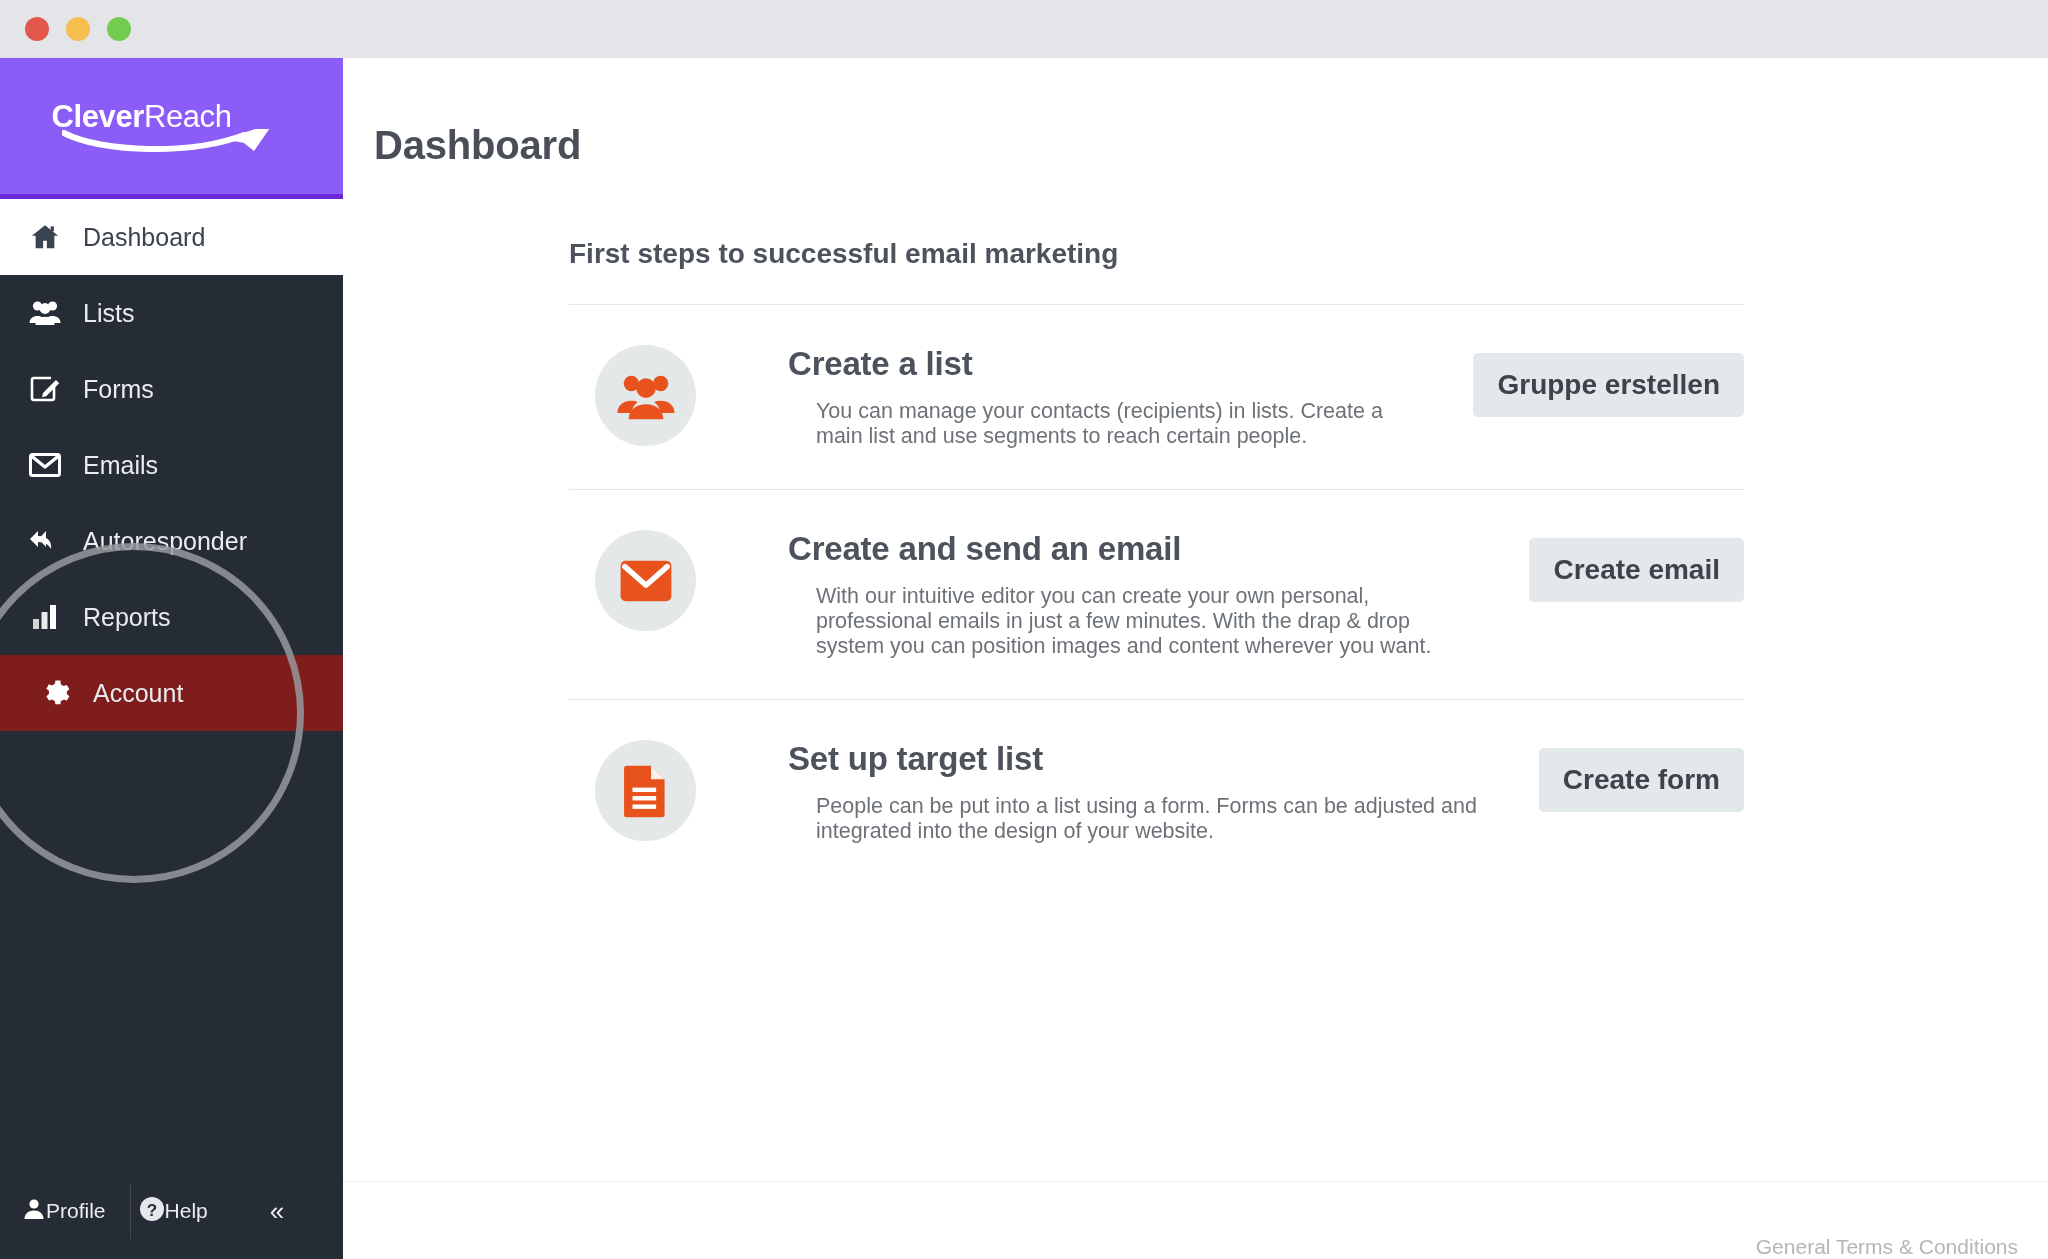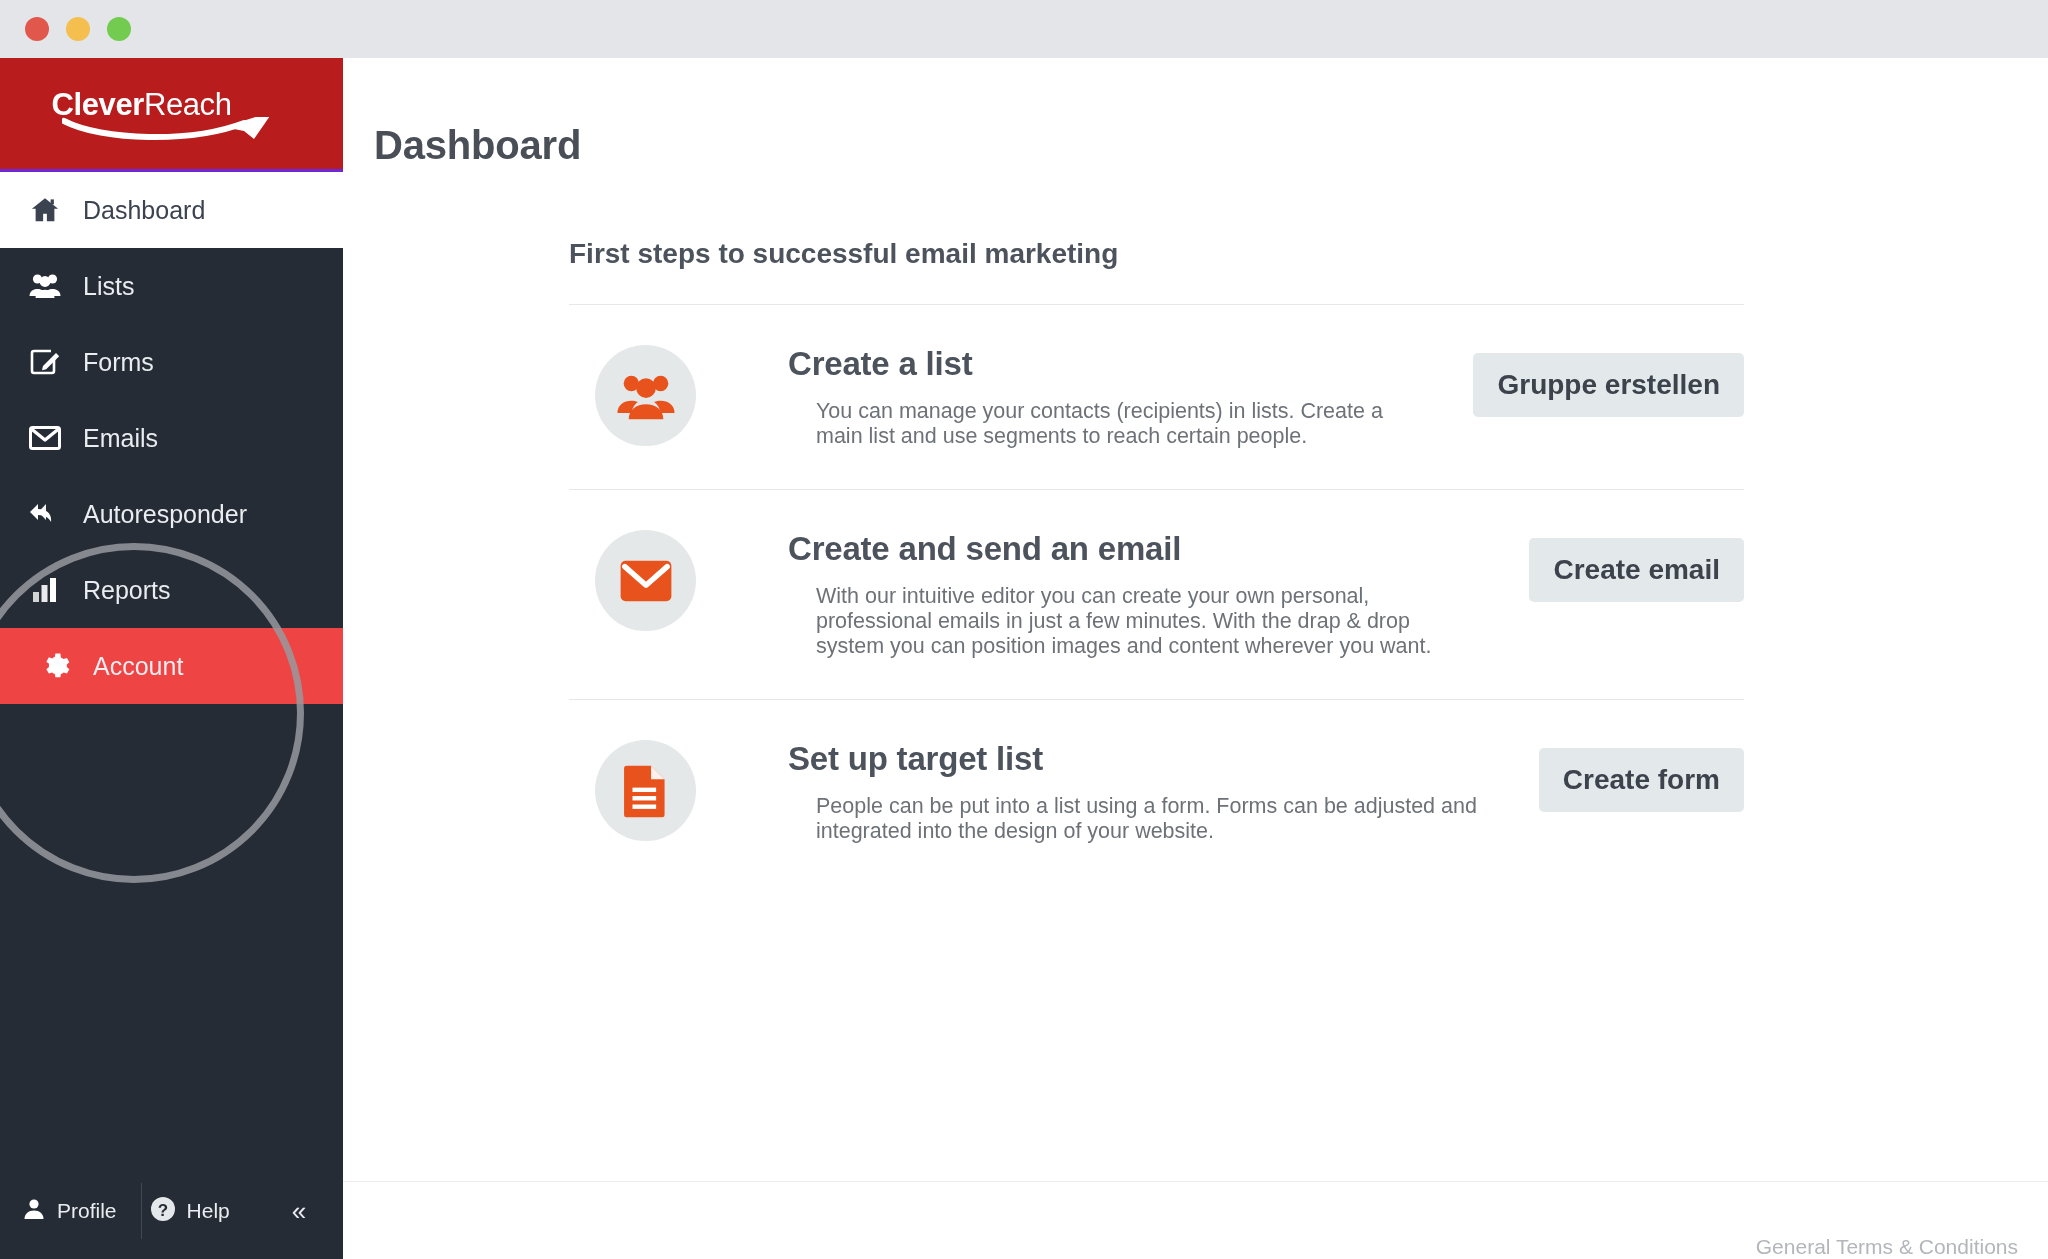--- a/index.html
+++ b/index.html
@@ -41,26 +41,26 @@
   
   .sidebar {
     width: 343px;
     flex: 0 0 343px;
     background: #262c35;
     position: relative;
     display: flex;
     flex-direction: column;
   }
   .brand {
-    height: 114px;
+    height: 141px;
     display: flex;
     align-items: center;
     justify-content: center;
-    background: #b91c1c;
-    border-bottom: 3px solid #6d28d9;
+    background: #8b5cf6;
+    border-bottom: 5px solid #6d28d9;
   }
   .brand-logo {
     position: relative;
     width: 240px;
     height: 62px;
   }
   .brand-text {
     font-size: 31px;
     letter-spacing: -0.4px;
     color: #ffffff;
@@ -98,40 +98,39 @@
     display: flex;
     align-items: center;
     justify-content: center;
     margin-right: 12px;
   }
   .nav-item.active {
     background: #ffffff;
     color: #3b4250;
   }
   .nav-item.hover {
-    background: #ef4444;
+    background: #7f1d1d;
     padding-left: 29px;
   }
   .nav-item .nav-icon svg { display: block; }
 
   
   .side-spacer { flex: 1 1 auto; }
   .side-footer {
     height: 96px;
     display: flex;
     align-items: center;
     color: #e9ecf0;
     font-size: 21px;
     padding-left: 14px;
     position: relative;
   }
   .side-footer .fitem {
     display: flex;
     align-items: center;
-    gap: 11px;
     padding: 0 24px 0 8px;
     height: 52px;
   }
   .side-footer .divider-v {
     width: 1px;
     height: 56px;
     background: #414853;
   }
   .collapse-btn {
     margin-left: 26px;

